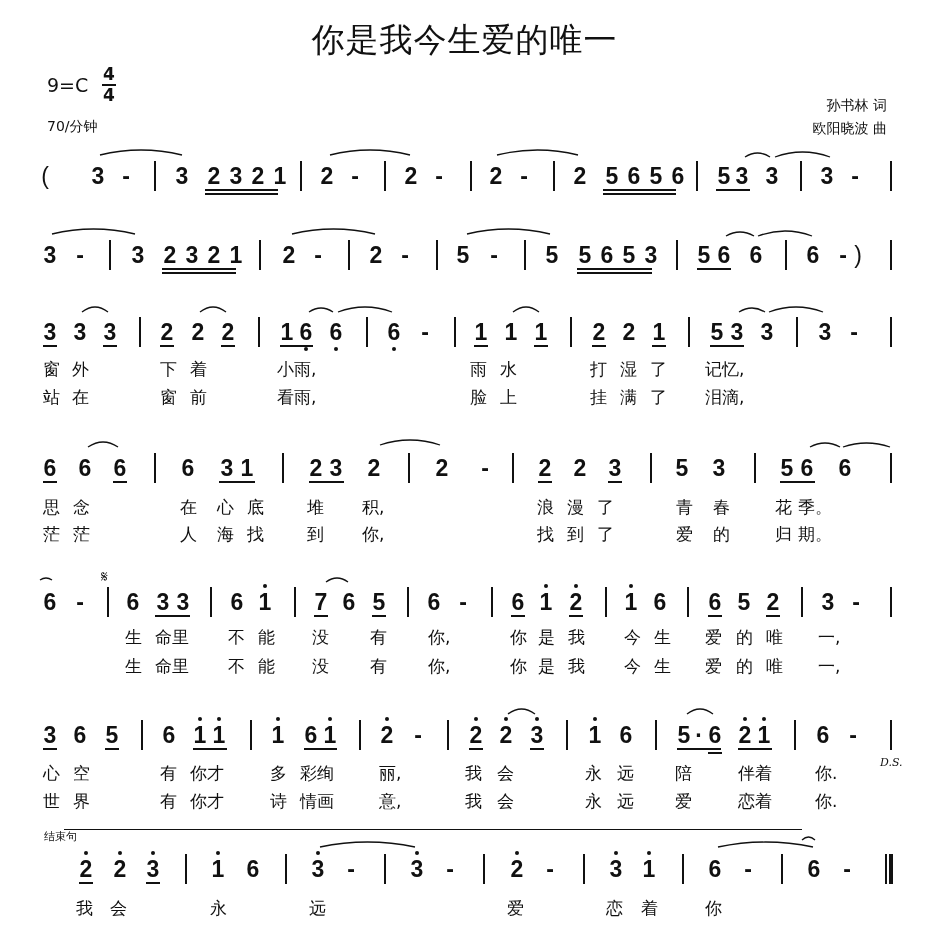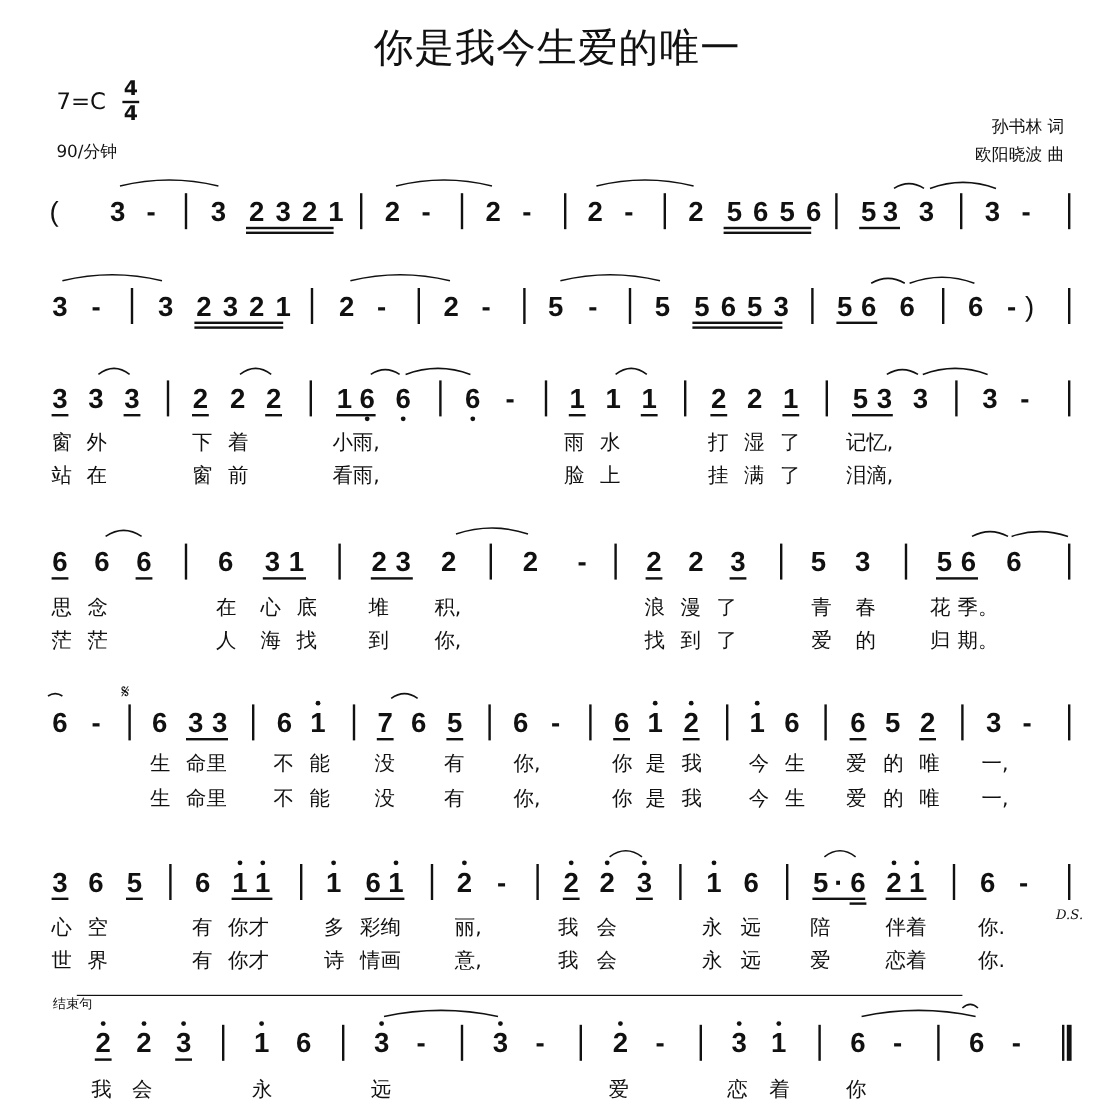--- a/index.html
+++ b/index.html
@@ -18,27 +18,27 @@
   .dot { position: absolute; width: 4px; height: 4px; border-radius: 2px; background: #111; }
   .ly { position: absolute; font-size: 17px; line-height: 20px; letter-spacing: 0; white-space: pre; }
   .small { position: absolute; font-size: 11px; }
   svg.arcs { position: absolute; left: 0; top: 0; width: 929px; height: 928px; pointer-events: none; }
 </style>
 </head>
 <body>
 
 <div>
   <div class="abs title">你是我今生爱的唯一</div>
-  <div class="abs key">7=C</div>
+  <div class="abs key">9=C</div>
   <div class="abs ts">
     <span>4</span>
     <span class="line"></span>
     <span>4</span>
   </div>
-  <div class="abs tempo">90/分钟</div>
+  <div class="abs tempo">70/分钟</div>
   <div class="abs credit" style="top:97px">孙书林 词</div>
   <div class="abs credit" style="top:120px">欧阳晓波 曲</div>
 </div>
 
 <div id="score">
     <div class="n" style="left: 45px; top: 164px; font-weight: normal;">(</div>
     <div class="n" style="left: 98px; top: 164px;">3</div>
     <div class="n" style="left: 126px; top: 164px;">-</div>
     <div class="bar" style="left: 154px; top: 161px;"></div>
     <div class="n" style="left: 182px; top: 164px;">3</div>

